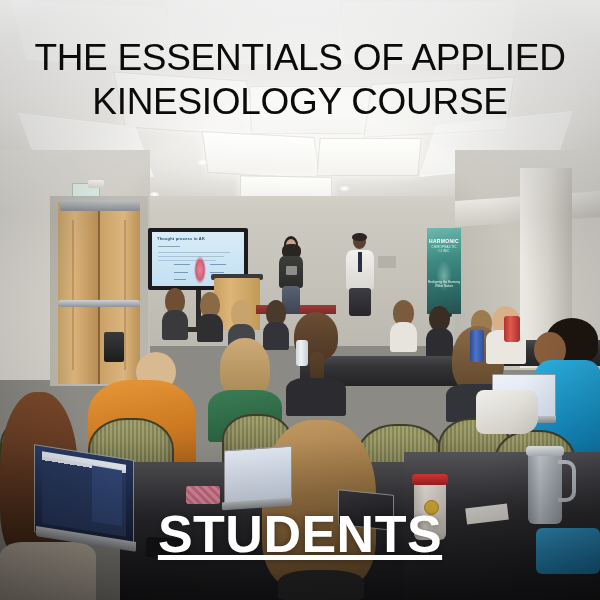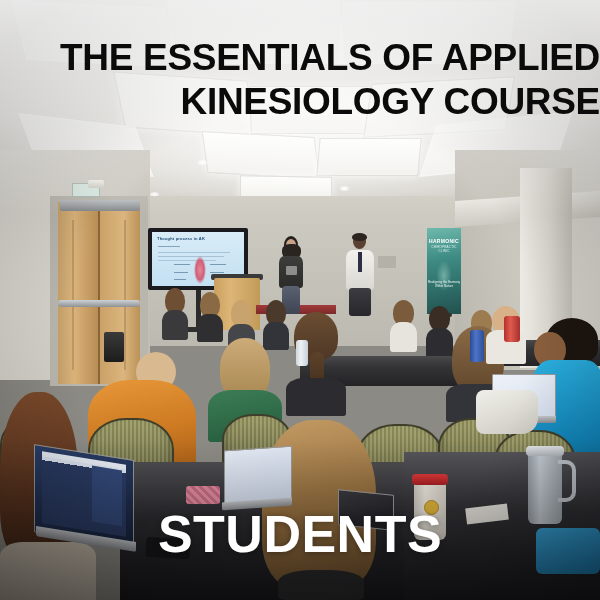--- a/index.html
+++ b/index.html
@@ -83,27 +83,27 @@
   .laptop-base{position:absolute;background:linear-gradient(180deg,#c7c9cc,#8b8e92);border-radius:0 0 2px 2px;}
   
   .tumbler{position:absolute;border-radius:4px 4px 6px 6px;}
   
   #grade{left:0;top:0;width:600px;height:600px;pointer-events:none;
     background:
       linear-gradient(180deg, rgba(255,255,255,.72) 0px, rgba(255,255,255,.38) 120px, rgba(255,255,255,0) 215px),
       linear-gradient(0deg, rgba(0,0,0,.42) 0px, rgba(0,0,0,0) 160px),
       radial-gradient(ellipse 420px 400px at 300px 330px, rgba(0,0,0,0) 55%, rgba(0,0,0,.30) 100%);}
   
-  #title{position:absolute;left:0;right:0;top:36px;text-align:right;color:#0b0b0b;
-    font-size:37px;line-height:44px;letter-spacing:-.3px;font-weight:700;white-space:pre-line;}
+  #title{position:absolute;left:0;right:0;top:36px;text-align:center;color:#0b0b0b;
+    font-size:37px;line-height:44px;letter-spacing:-.3px;font-weight:400;white-space:pre-line;}
   #subtitle{position:absolute;left:0;right:0;top:134px;text-align:center;color:#0b0b0b;
     font-size:37px;line-height:42px;font-weight:bold;letter-spacing:.2px;}
   #bottom{position:absolute;left:0;right:0;top:505px;text-align:center;color:#ffffff;
     font-size:52px;line-height:58px;font-weight:bold;letter-spacing:.5px;
-    text-shadow:0 1px 6px rgba(0,0,0,.35);}
+    text-shadow:0 1px 6px rgba(0,0,0,.35);text-decoration:underline;}
 </style>
 </head>
 <body>
 
 <div id="stage">
 
   <div class="layer" id="ceiling">
     <div class="tile" style="left:20px;top:4px;width:150px;height:58px;transform:skewX(14deg) skewY(3deg);"></div>
     <div class="tile" style="left:170px;top:0px;width:170px;height:62px;transform:skewX(5deg);"></div>
     <div class="tile" style="left:340px;top:2px;width:170px;height:60px;transform:skewX(-6deg);"></div>

